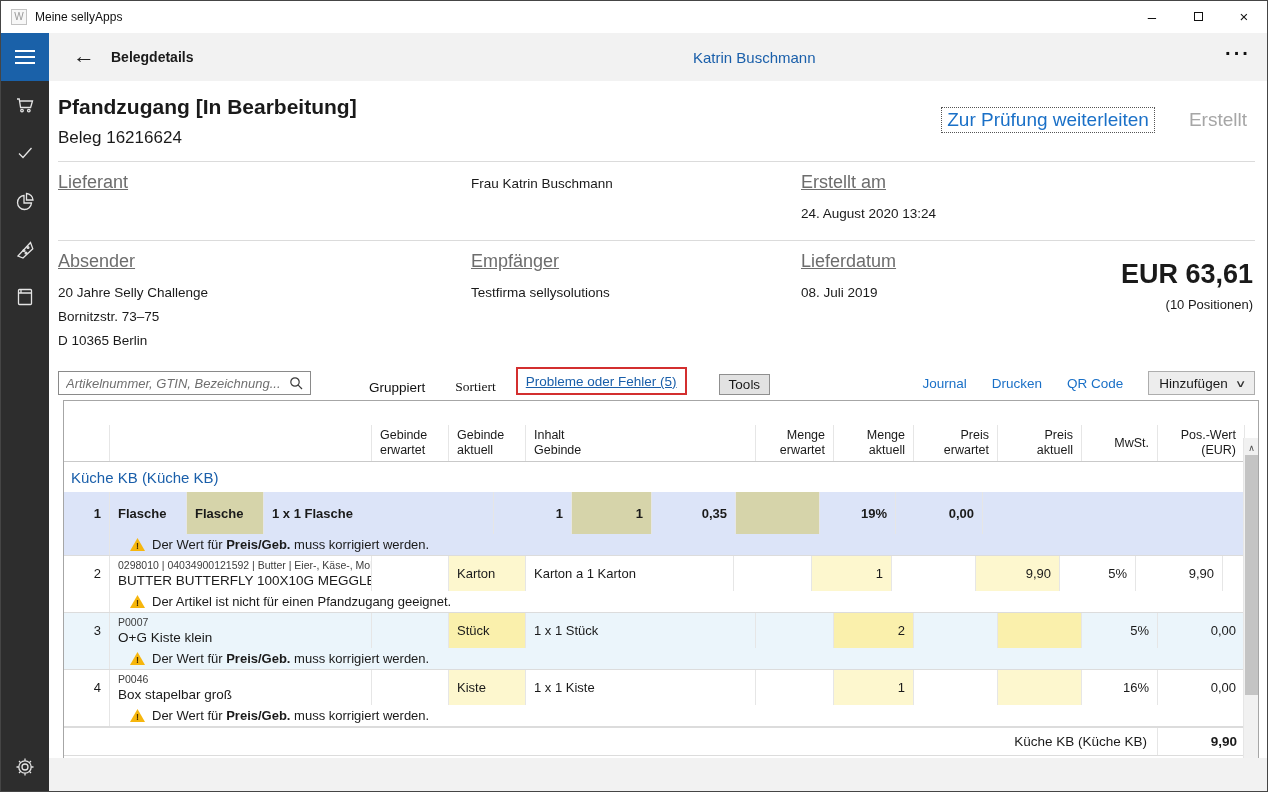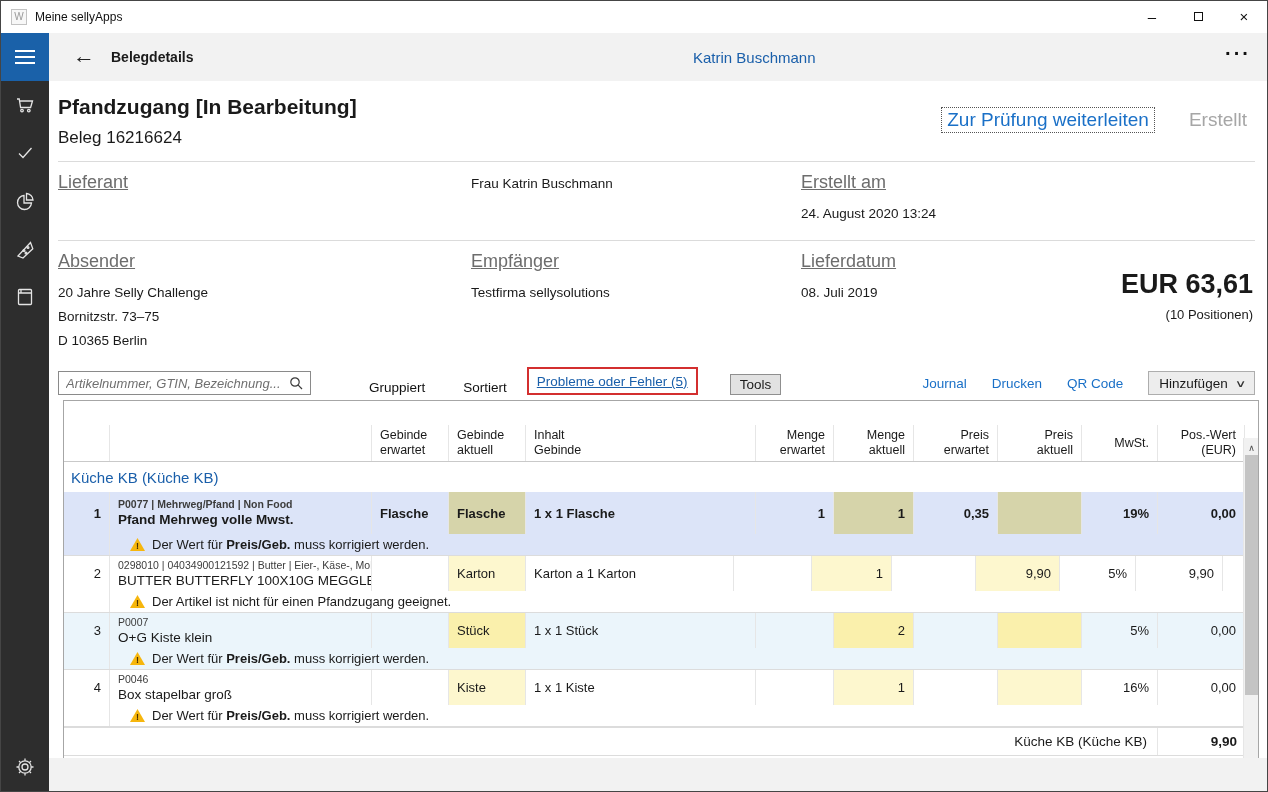--- a/index.html
+++ b/index.html
@@ -35,31 +35,31 @@
   .doc-head { display:flex; justify-content:space-between; }
   .doc-title { font-size:21px; font-weight:bold; padding-top:2px; }
   .doc-sub { font-size:17px; margin-top:9px; }
   .doc-actions { display:flex; align-items:flex-start; gap:28px; margin:14px 2px 0 0; }
   .link-forward { color:#1a70c7; font-size:19px; border:1px dotted #555; padding:1px 5px; }
   .link-reject { color:#a6a6a6; font-size:19px; padding:2px 6px; }
   .hdiv { border-top:1px solid #dbdbdb; margin-top:13px; }
   .frow { display:grid; grid-template-columns:413px 330px 1fr; padding:10px 0 12px 0; position:relative; }
   .flabel { font-size:18px; color:#6d6d6d; margin-bottom:9px;text-decoration:underline; }
   .fvalue { font-size:13.5px; line-height:24px; }
-  .total-box { position:absolute; top:26px; right:2px; text-align:right; }
+  .total-box { position:absolute; top:16px; right:2px; text-align:right; }
   .total-amount { font-size:27px; font-weight:bold; line-height:34px; }
   .total-pos { font-size:13px; margin-top:6px; }
   
   .toolbar { display:flex; align-items:flex-end; margin-top:8px; height:30px; }
   .searchbox { width:253px; height:24px; border:1px solid #8a8a8a; display:flex; align-items:center; background:#fff; }
   .searchbox input { flex:1; border:none; outline:none; font-family:"Liberation Sans",sans-serif; font-style:italic; font-size:13px; color:#444; padding:0 4px 0 7px; min-width:0; background:transparent; }
   .searchbox input::placeholder { color:#6f6f6f; font-style:italic; }
   .search-glyph { flex:none; margin-right:7px; }
   .tb-text { font-size:13.5px; color:#111; }
-  .gruppiert { margin-left:58px; } .sortiert { margin-left:38px; }
+  .gruppiert { margin-left:58px; } .sortiert { margin-left:30px;font-family:Liberation Serif, serif; }
   .problem-box { margin-left:20px; border:2px solid #d32f2f; padding:3px 8px; }
   .problem-link { color:#1a5faa; font-size:13.5px; text-decoration:underline; }
   .tools-btn { margin-left:32px; background:#e2e2e2; border:1px solid #8f8f8f; font-size:13.5px; padding:2px 9px; }
   .tb-right { margin-left:auto; display:flex; align-items:center; gap:25px; }
   .tb-link { color:#1a70c7; font-size:13.5px; }
   .add-btn { background:#ededed; border:1px solid #adadad; font-size:13.5px; padding:2px 10px; display:flex; align-items:center; gap:9px; height:24px; }
   .add-btn .chev { font-size:10px; color:#333; transform:scaleX(1.6); }
   
   .grid-wrap { position:relative; width:1196px; height:381px; margin-left:5px; margin-top:5px; border:1px solid #a6a6a6; background:#fff; overflow:hidden; }
   .tbody { width:1181px; }
@@ -262,24 +262,20 @@
 aktuell</div>
             <div class="th a-r" style="width: 76px; flex: 0 0 auto;">MwSt.</div>
             <div class="th a-r" style="width: 87px; flex: 0 0 auto;">Pos.-Wert
 (EUR)</div>
           </div>
           <div class="trow group-header">
             <span>Küche KB (Küche KB)</span>
           </div>
           <div class="trow data-row selected bold-row">
             <div class="td a-r" style="width: 46px; flex: 0 0 auto;">1</div>
-            <div class="td a-l" style="width: 262px; flex: 0 0 auto;">
-              <div class="meta">P0077 | Mehrweg/Pfand | Non Food</div>
-              <div class="aname">Pfand Mehrweg volle Mwst.</div>
-            </div>
             <div class="td a-l" style="width: 77px; flex: 0 0 auto;">Flasche</div>
             <div class="td a-l hl-tan" style="width: 77px; flex: 0 0 auto;">Flasche</div>
             <div class="td a-l" style="width: 230px; flex: 0 0 auto;">1 x 1 Flasche</div>
             <div class="td a-r" style="width: 78px; flex: 0 0 auto;">1</div>
             <div class="td a-r hl-tan" style="width: 80px; flex: 0 0 auto;">1</div>
             <div class="td a-r" style="width: 84px; flex: 0 0 auto;">0,35</div>
             <div class="td a-r hl-tan" style="width: 84px; flex: 0 0 auto;"></div>
             <div class="td a-r" style="width: 76px; flex: 0 0 auto;">19%</div>
             <div class="td a-r" style="width: 87px; flex: 0 0 auto;">0,00</div>
           </div>

